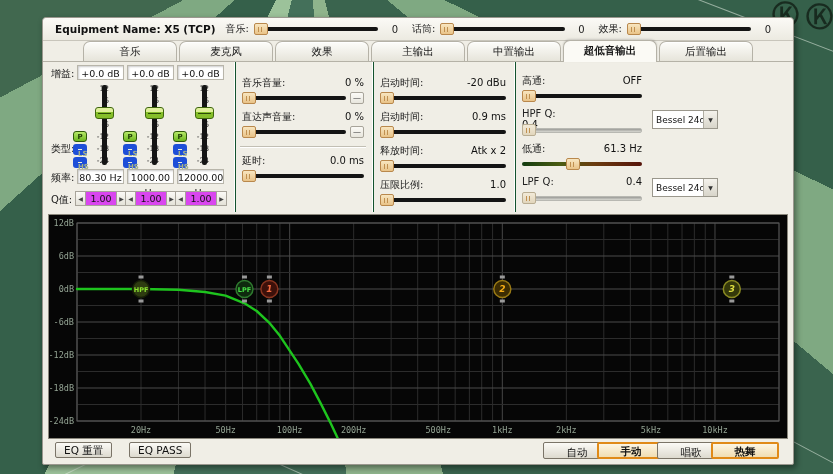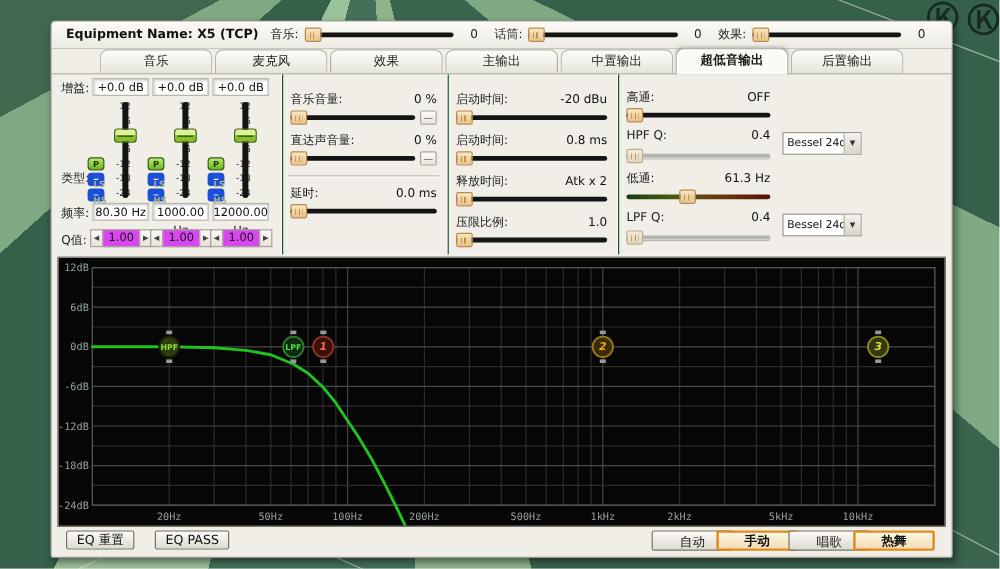--- a/index.html
+++ b/index.html
@@ -282,21 +282,21 @@
             <span class="val">-20 dBu</span>
           </div>
         <div class="srow" style="top:30px;">
             <div class="hs">
               <div class="track"></div>
               <div class="knob" style="left:0;"></div>
             </div>
           </div>
         <div class="lv" style="top:48px;">
             <span class="lbl">启动时间:</span>
-            <span class="val">0.8 ms</span>
+            <span class="val">0.9 ms</span>
           </div>
         <div class="srow" style="top:64px;">
             <div class="hs">
               <div class="track"></div>
               <div class="knob" style="left:0;"></div>
             </div>
           </div>
         <div class="lv" style="top:82px;">
             <span class="lbl">释放时间:</span>
             <span class="val">Atk x 2</span>
@@ -323,21 +323,21 @@
         <div class="lv" style="top:12px;right:150px;">
             <span class="lbl">高通:</span>
             <span class="val">OFF</span>
           </div>
         <div class="srow" style="top:28px;right:150px;">
             <div class="hs">
               <div class="track"></div>
               <div class="knob" style="left:0;"></div>
             </div>
           </div>
-        <div class="lv" style="top:46px;right:150px;">
+        <div class="lv" style="top:46px;right:150px;flex-direction:column;">
             <span class="lbl">HPF Q:</span>
             <span class="val">0.4</span>
           </div>
         <div class="srow" style="top:62px;right:150px;">
             <div class="hs gray dis">
               <div class="track"></div>
               <div class="knob" style="left:0;"></div>
             </div>
           </div>
         <div class="dd" style="left:136px;top:48px;">

